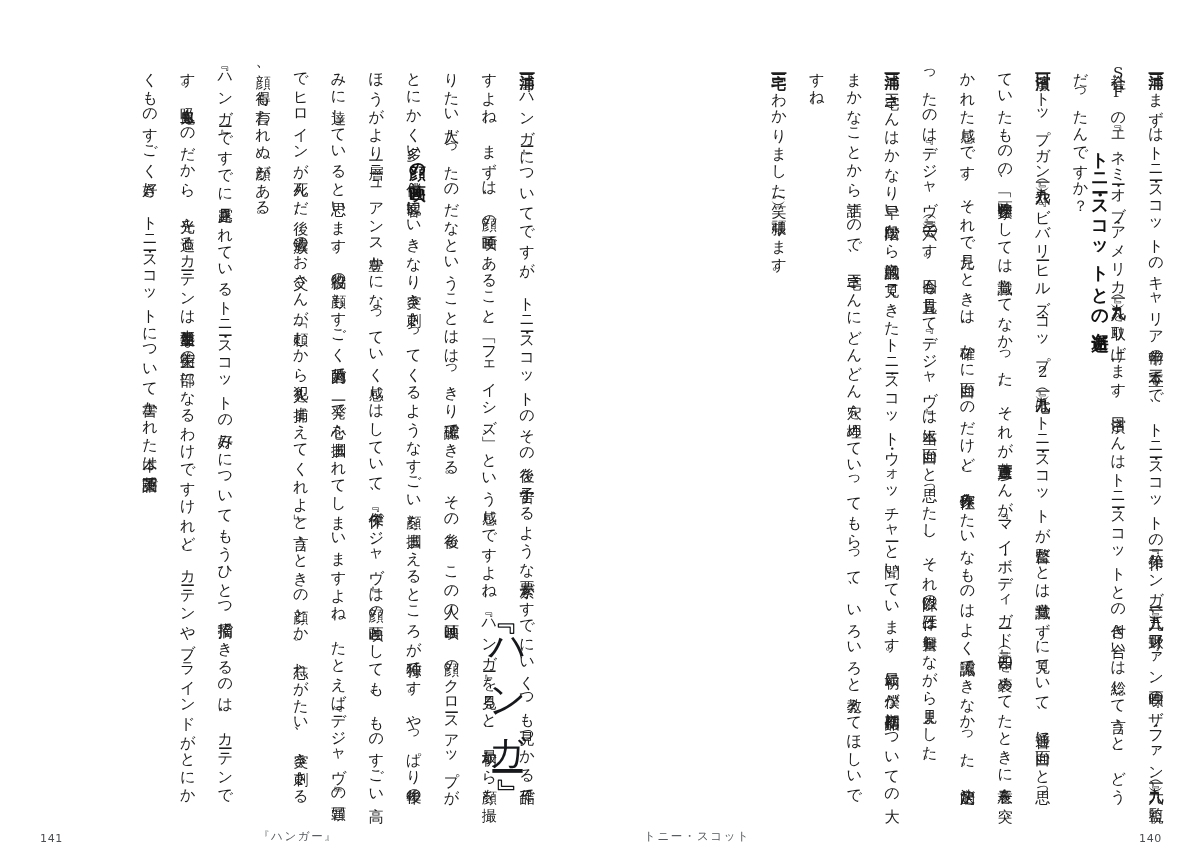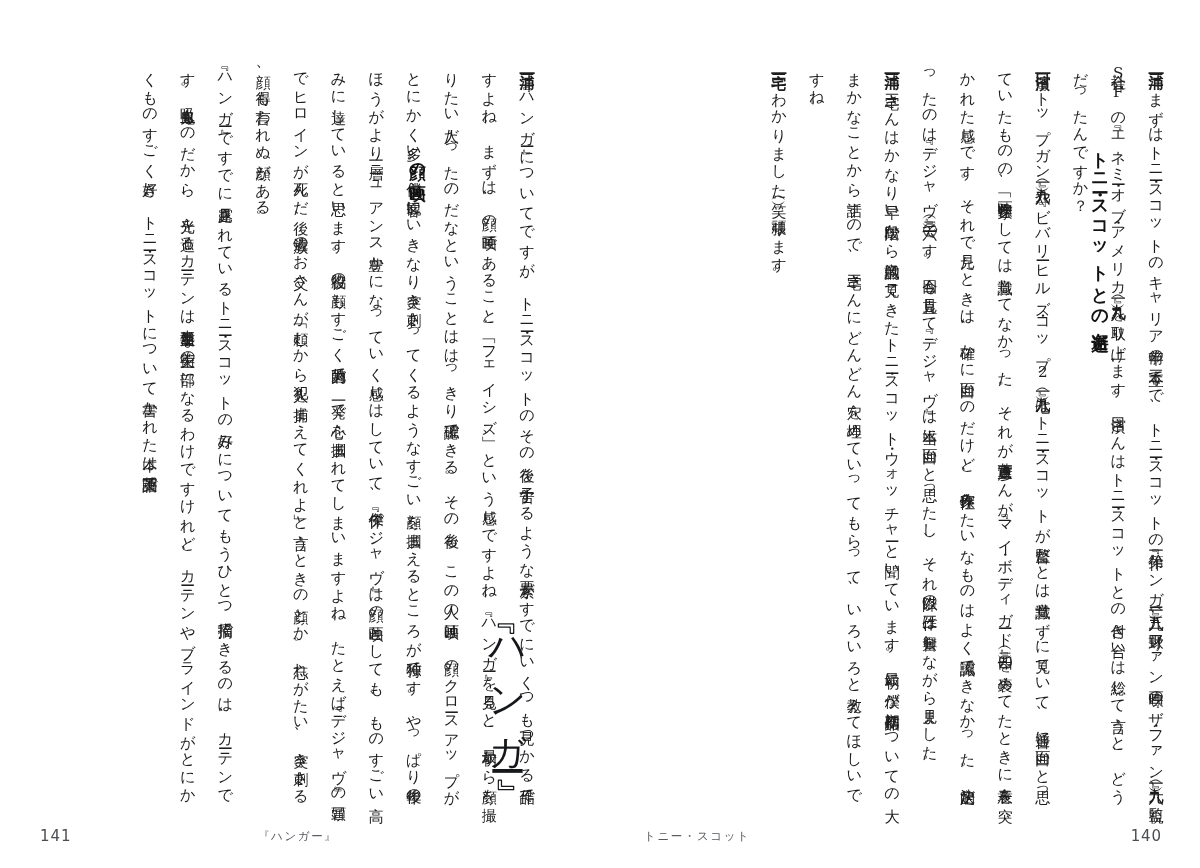--- a/index.html
+++ b/index.html
@@ -129,21 +129,21 @@
   .footer {
     position: absolute;
     bottom: 24px;
     font-size: 11.5px;
     color: #55585c;
     letter-spacing: 0.14em;
     font-family: "DejaVu Sans", "Liberation Sans", sans-serif;
     white-space: nowrap;
   }
   .folio {
-    font-size: 15px;
+    font-size: 11px;
     letter-spacing: 0.06em;
     color: #4a4d51;
   }
   .footer-left-folio  { left: 40px;  bottom: 23px; }
   .footer-left-title  { left: 258px; bottom: 24px; }
   .footer-right-title { left: 44px;  bottom: 24px; text-align: center; }
   .footer-right-folio { right: 38px; bottom: 23px; text-align: right; }
 </style>
 </head>
 <body>

